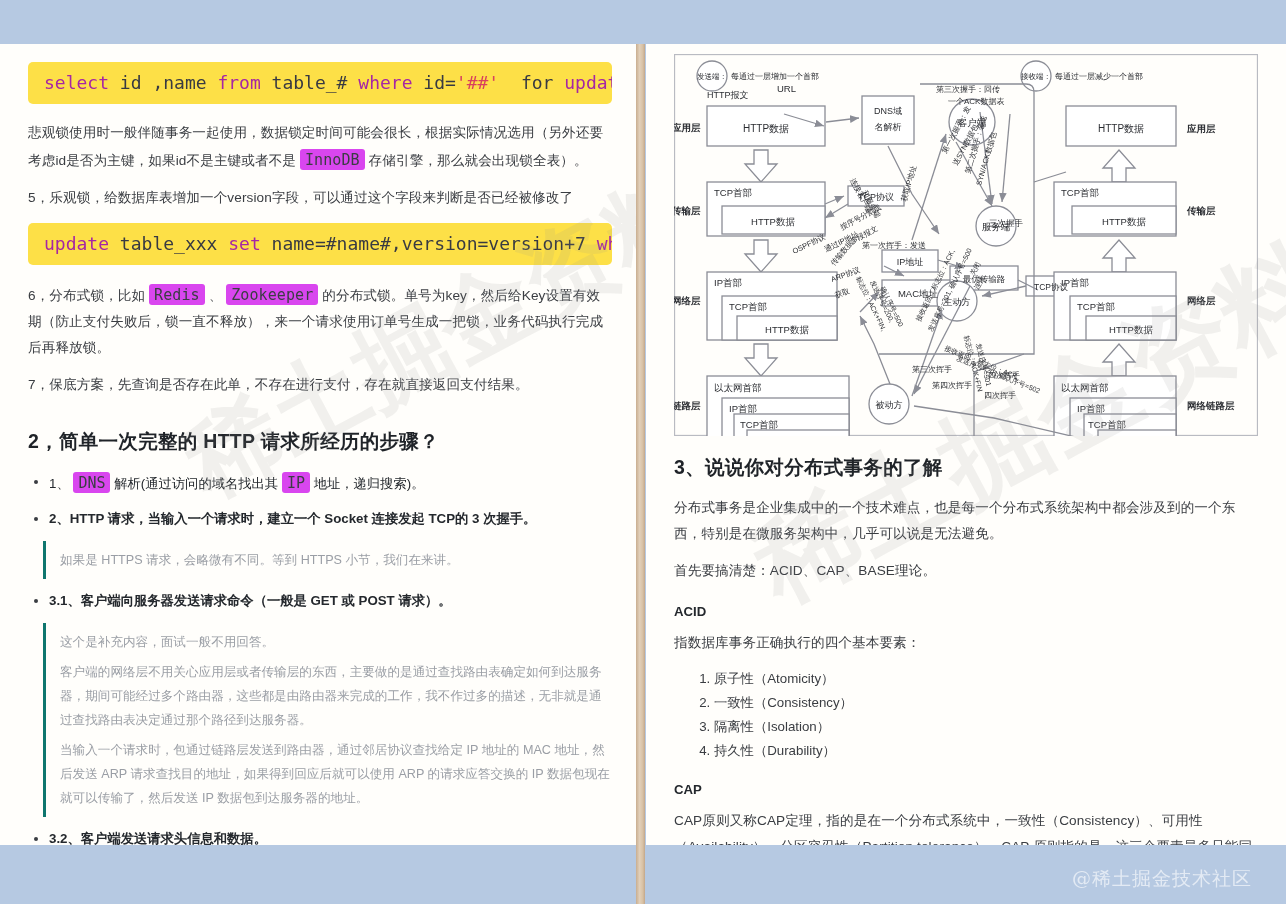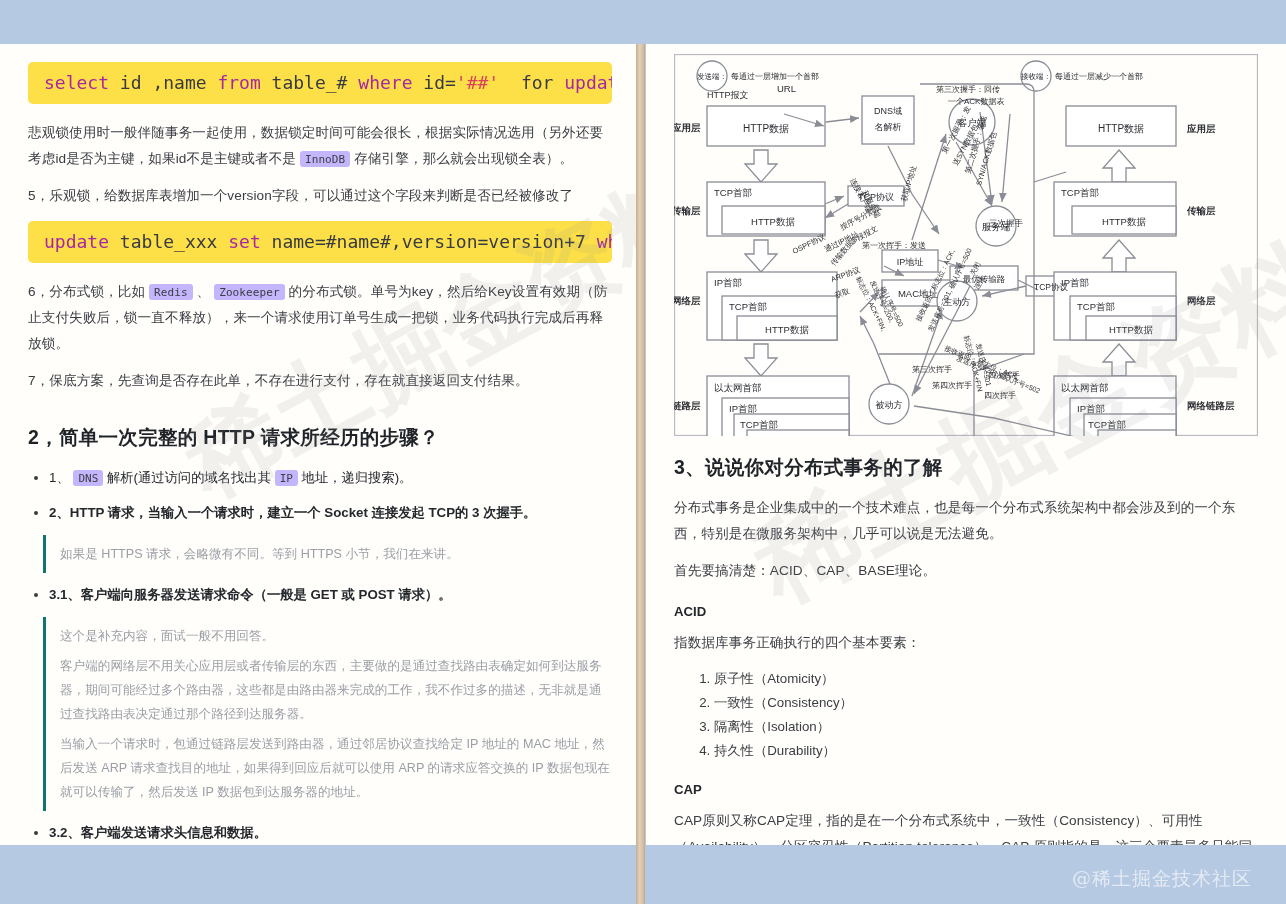--- a/index.html
+++ b/index.html
@@ -39,21 +39,21 @@
     font-size:18px; line-height:18px; white-space:pre; color:#383a42;
     overflow:hidden;
   }
   .kw  { color:#a626a4; }
   .str { color:#d8405e; }
   .id  { color:#383a42; }
 
   
   code.ic {
     font-family:"DejaVu Sans Mono","Liberation Mono",monospace;
-    font-size:11px; background:#c4b5fd; border-radius:3px;
+    font-size:15px; background:#d946ef; border-radius:3px;
     padding:1.5px 5px; color:#3a3d42; vertical-align:1px;
   }
 
   
   ul.bl { list-style:none; margin:0; padding:0; }
   ul.bl > li.li {
     position:relative; padding-left:21px; font-size:13.3px; line-height:26px;
     margin:9px 0; font-weight:bold; color:#24282d;
   }
   ul.bl > li.li::before {

